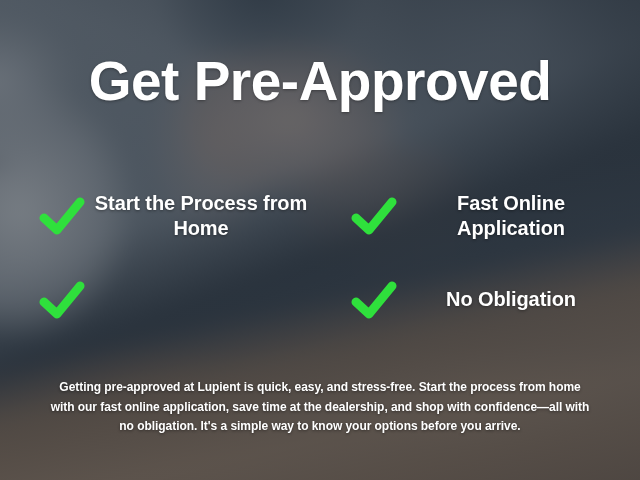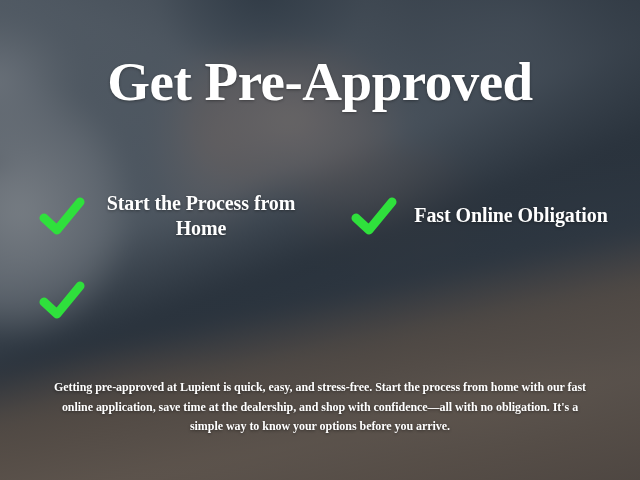--- a/index.html
+++ b/index.html
@@ -9,21 +9,20 @@
   }
   body {
     font-family: "Liberation Sans", sans-serif;
   }
   .banner {
     position: relative;
     width: 640px;
     height: 480px;
     overflow: hidden;
     background: #7f1d1d;
-    font-family: Liberation Serif, serif;
   }
 
   
   .photo {
     position: absolute;
     inset: -40px;
     filter: blur(9px) saturate(0.85);
     background-color: #6b7480;
     background-image:
       
@@ -144,28 +143,34 @@
         <svg class="check" viewBox="0 0 48 44">
           <path d="M6 24 L19 36 L42 8" fill="none" stroke="#2fe03c" stroke-width="9" stroke-linecap="round" stroke-linejoin="round"></path>
         </svg>
         <span class="benefit-label">Start the Process from Home</span>
       </div>
 
       <div class="benefit right">
         <svg class="check" viewBox="0 0 48 44">
           <path d="M6 24 L19 36 L42 8" fill="none" stroke="#2fe03c" stroke-width="9" stroke-linecap="round" stroke-linejoin="round"></path>
         </svg>
-        <span class="benefit-label">Fast Online Obligation</span>
+        <span class="benefit-label">Fast Online Application</span>
       </div>
 
       <div class="benefit">
         <svg class="check" viewBox="0 0 48 44">
           <path d="M6 24 L19 36 L42 8" fill="none" stroke="#2fe03c" stroke-width="9" stroke-linecap="round" stroke-linejoin="round"></path>
         </svg>
       </div>
 
+      <div class="benefit right">
+        <svg class="check" viewBox="0 0 48 44">
+          <path d="M6 24 L19 36 L42 8" fill="none" stroke="#2fe03c" stroke-width="9" stroke-linecap="round" stroke-linejoin="round"></path>
+        </svg>
+        <span class="benefit-label">No Obligation</span>
+      </div>
 
     </div>
 
     <p class="summary">Getting pre-approved at Lupient is quick, easy, and stress-free. Start the process from home with our fast online application, save time at the dealership, and shop with confidence—all with no obligation. It's a simple way to know your options before you arrive.</p>
 
   </div>
 </div>
 
 </body></html>

